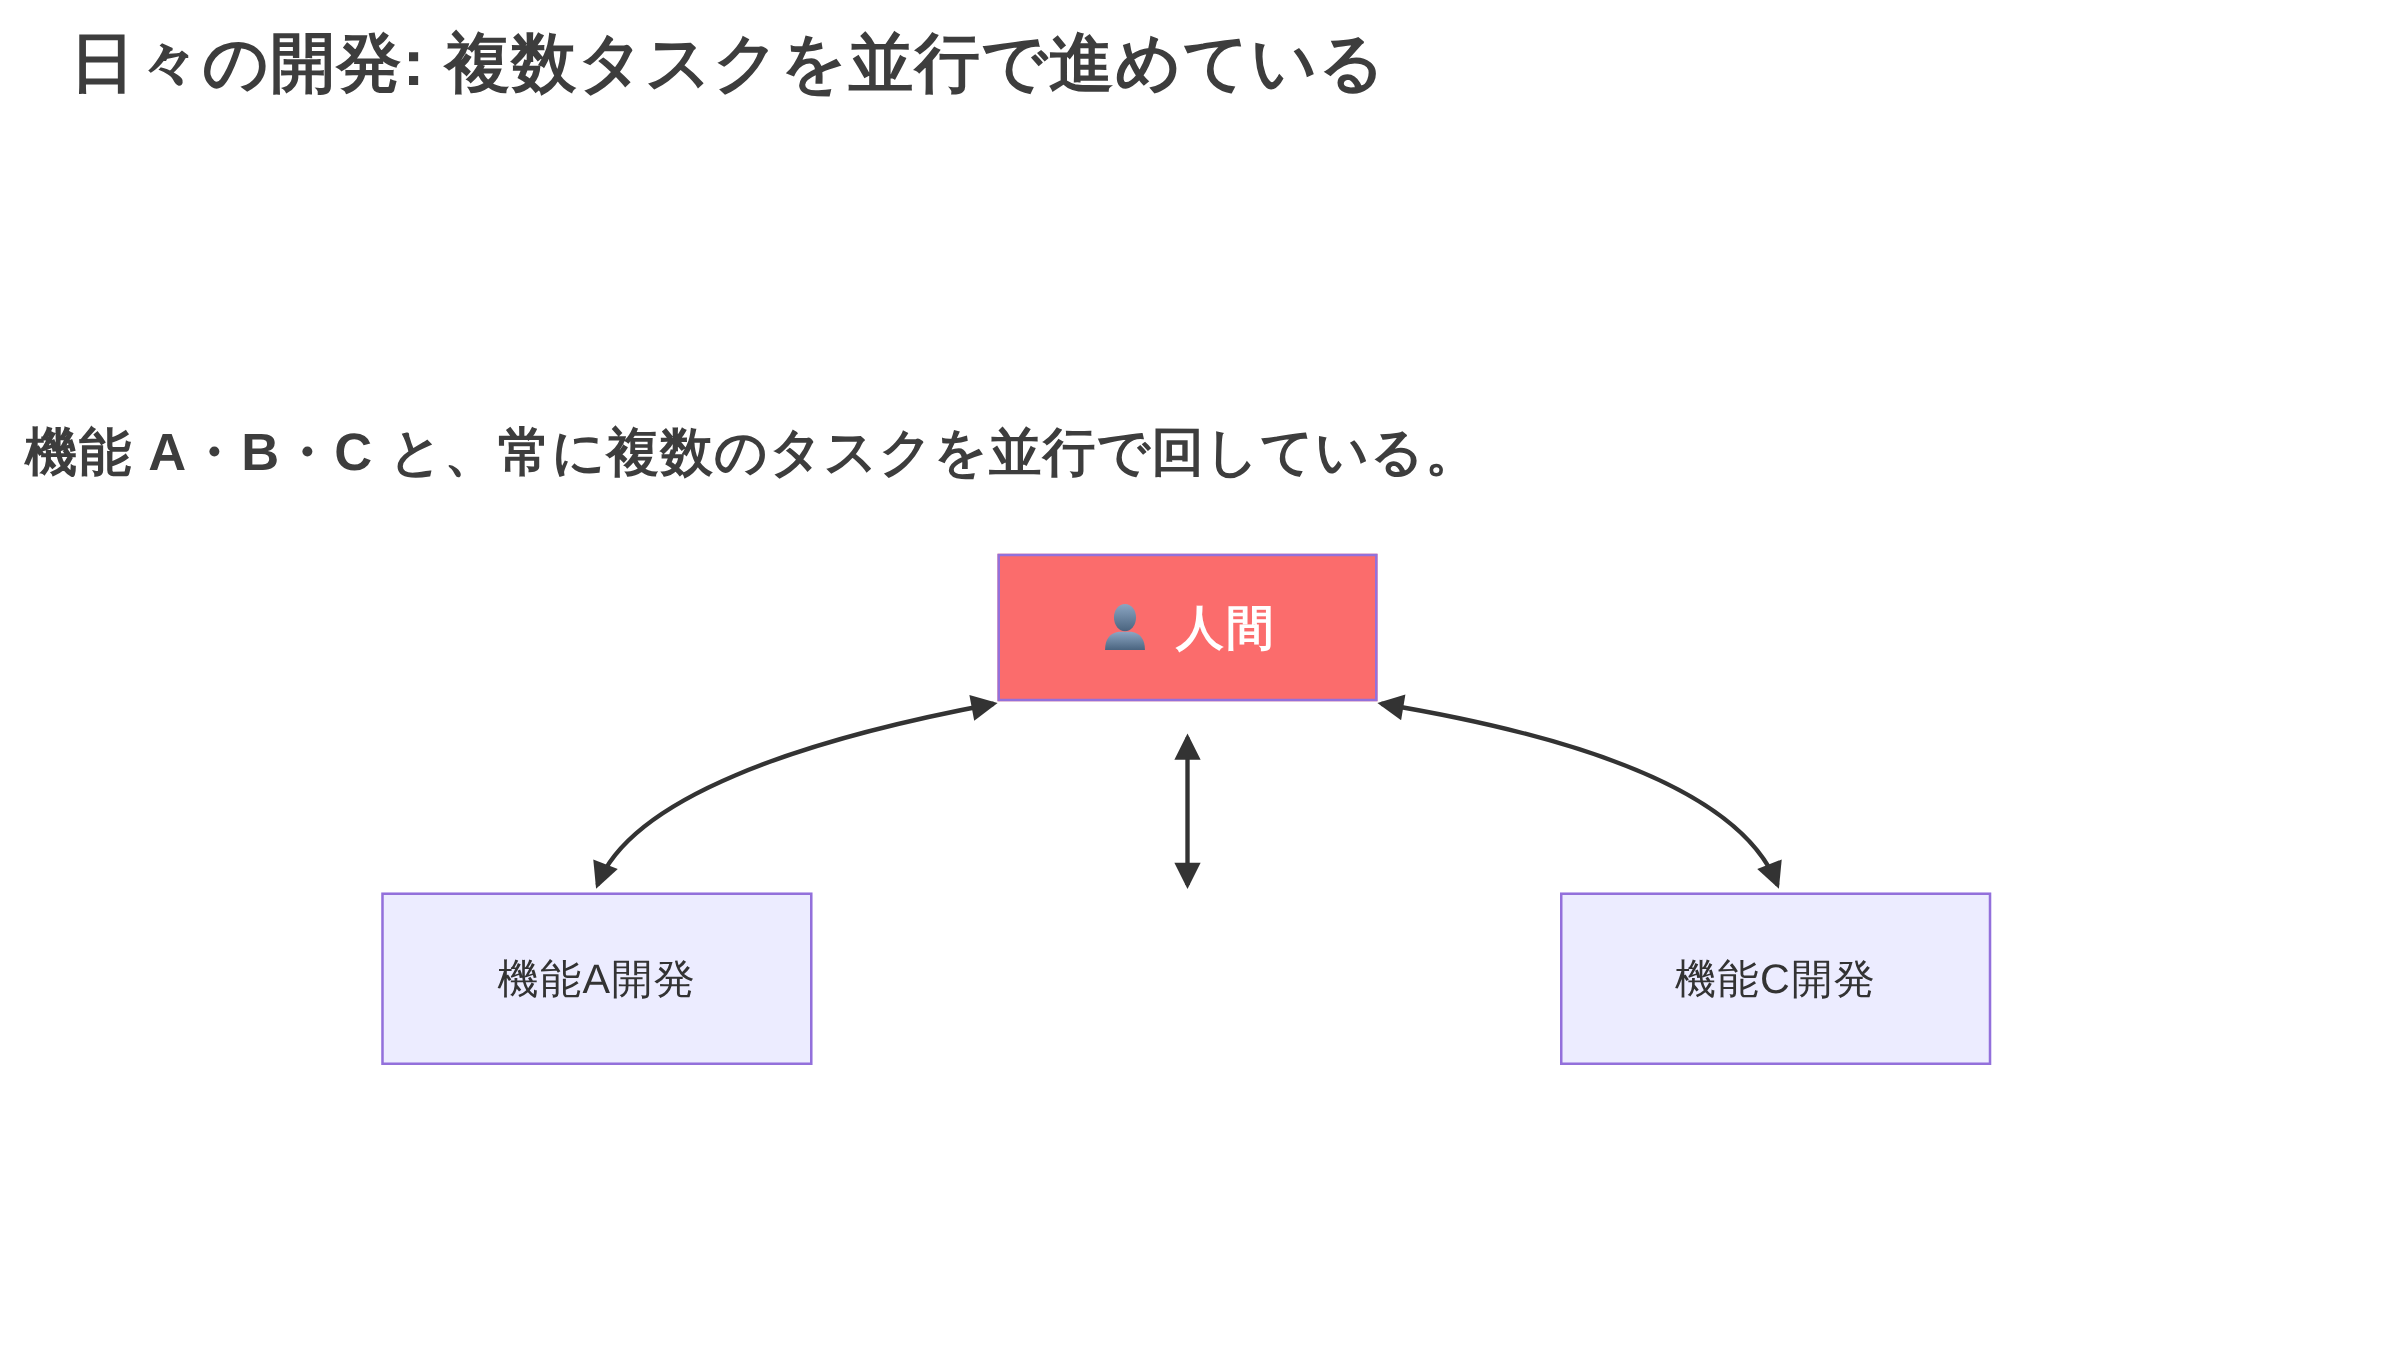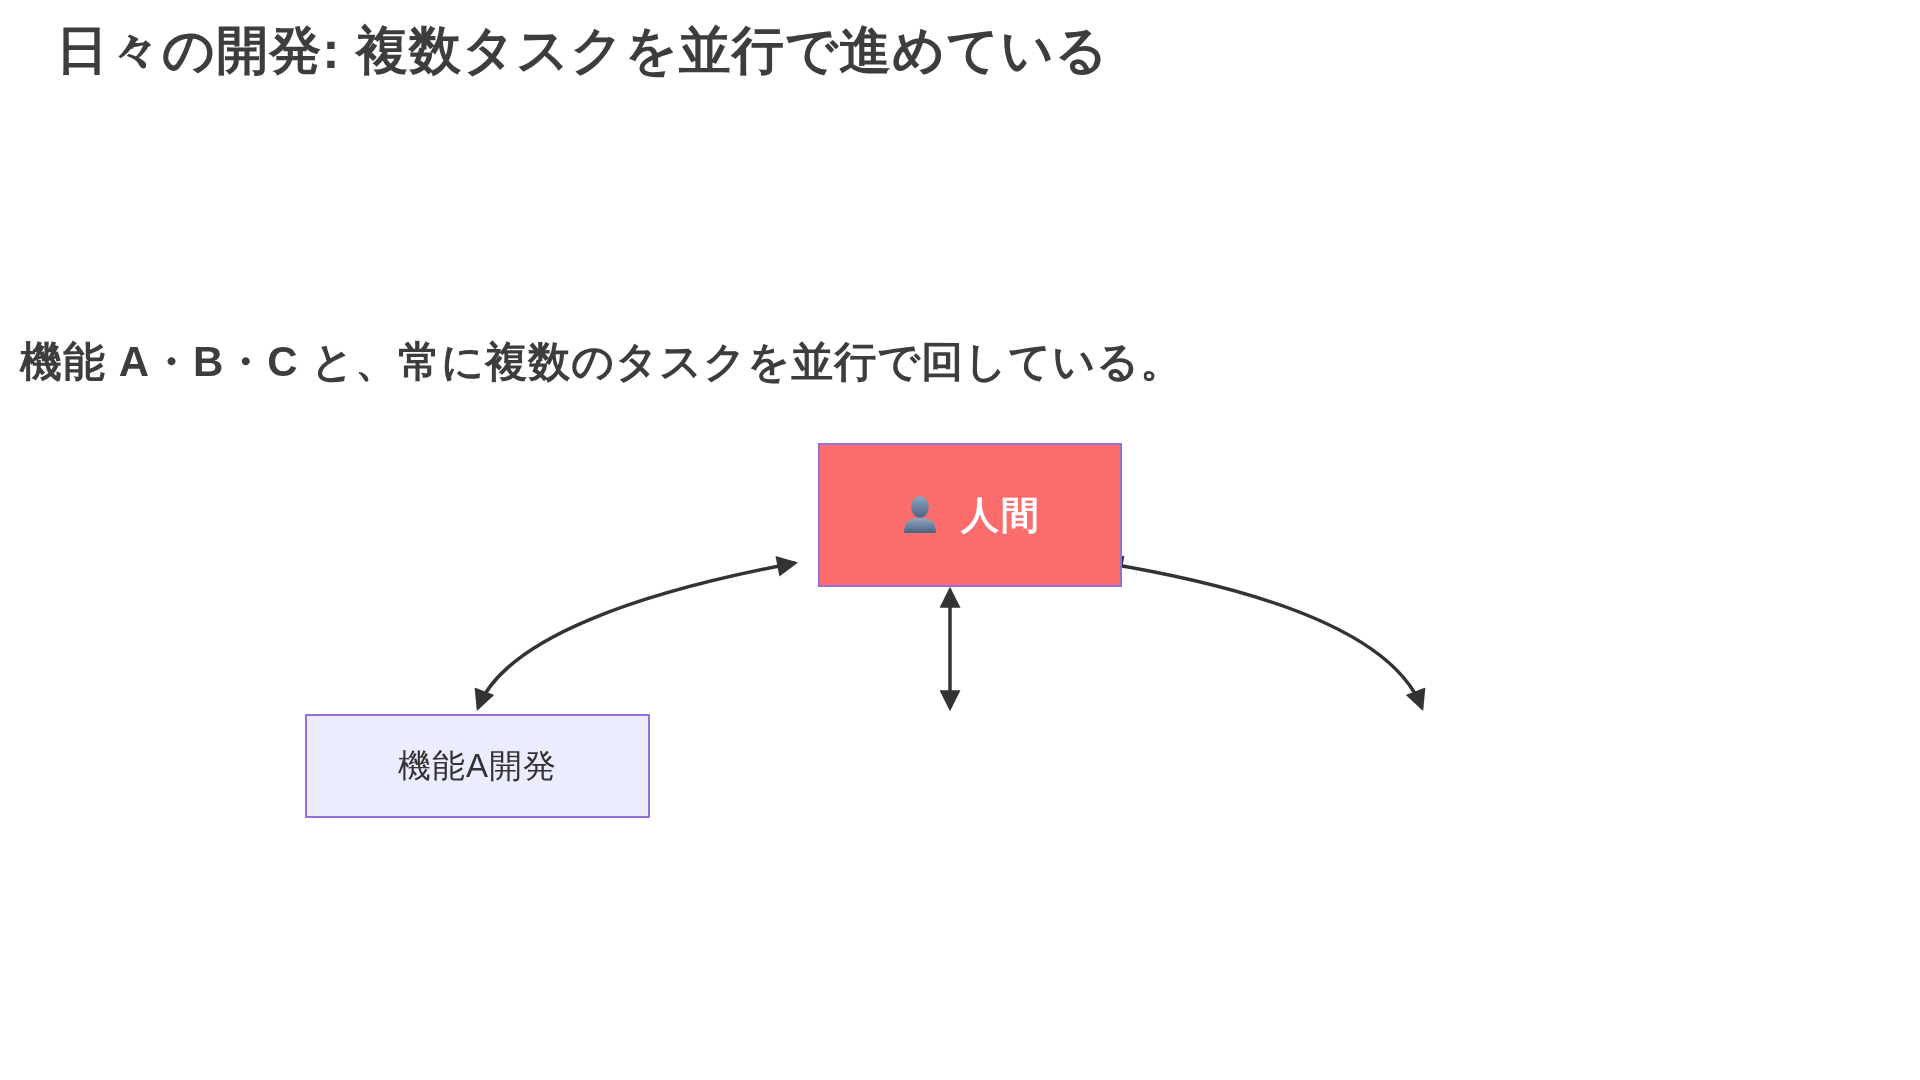--- a/index.html
+++ b/index.html
@@ -47,35 +47,35 @@
     white-space: nowrap;
   }
   .node {
     position: absolute;
     display: flex;
     align-items: center;
     justify-content: center;
     border: 2.5px solid var(--node-border);
   }
   .node-human {
-    left: 818px;
+    left: 798px;
     top: 443px;
     width: 304px;
-    height: 144px;
+    height: 118px;
     background: var(--human-fill);
     color: var(--human-text);
     font-size: 38px;
     font-weight: 600;
     gap: 20px;
     letter-spacing: 2px;
   }
   .node-task {
     top: 714px;
     width: 345px;
-    height: 104px;
+    height: 138px;
     background: var(--node-fill);
     color: var(--node-text);
     font-size: 33px;
     font-weight: 500;
     letter-spacing: 1px;
   }
   .node-task-a { left: 305px; }
   .node-task-b { left: 777px; }
   .node-task-c { left: 1248px; }
   .person-icon { width: 42px; height: 42px; display: block; }
@@ -125,14 +125,17 @@
       </defs>
       <ellipse cx="50" cy="31" rx="21" ry="26" fill="url(#persongrad)"></ellipse>
       <path d="M12 93 Q12 62 38 58 L62 58 Q88 62 88 93 Z" fill="url(#persongrad)"></path>
     </svg>
     <span>人間</span>
   </div>
 
   <div class="node node-task node-task-a">
     <span>機能A開発</span>
   </div>
+  <div class="node node-task node-task-c">
+    <span>機能C開発</span>
+  </div>
 
 </div>
 
 </body></html>

